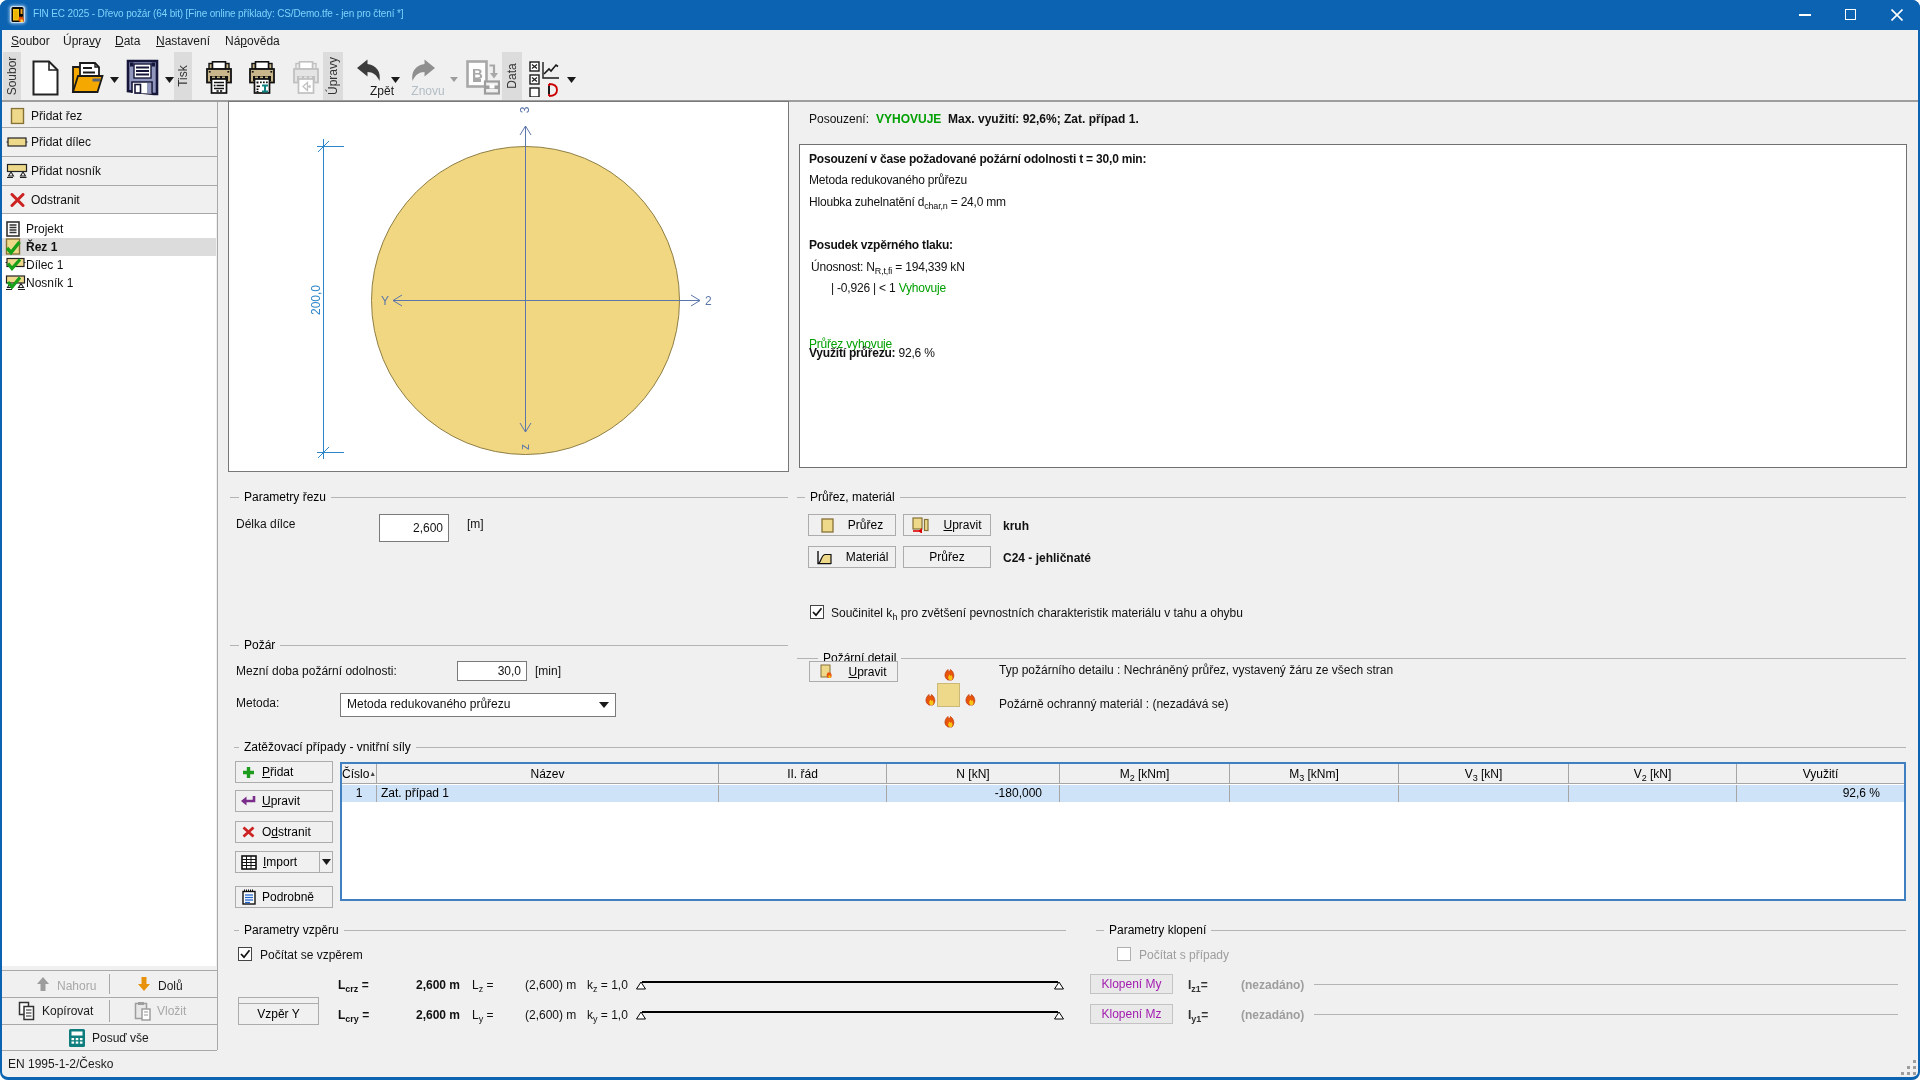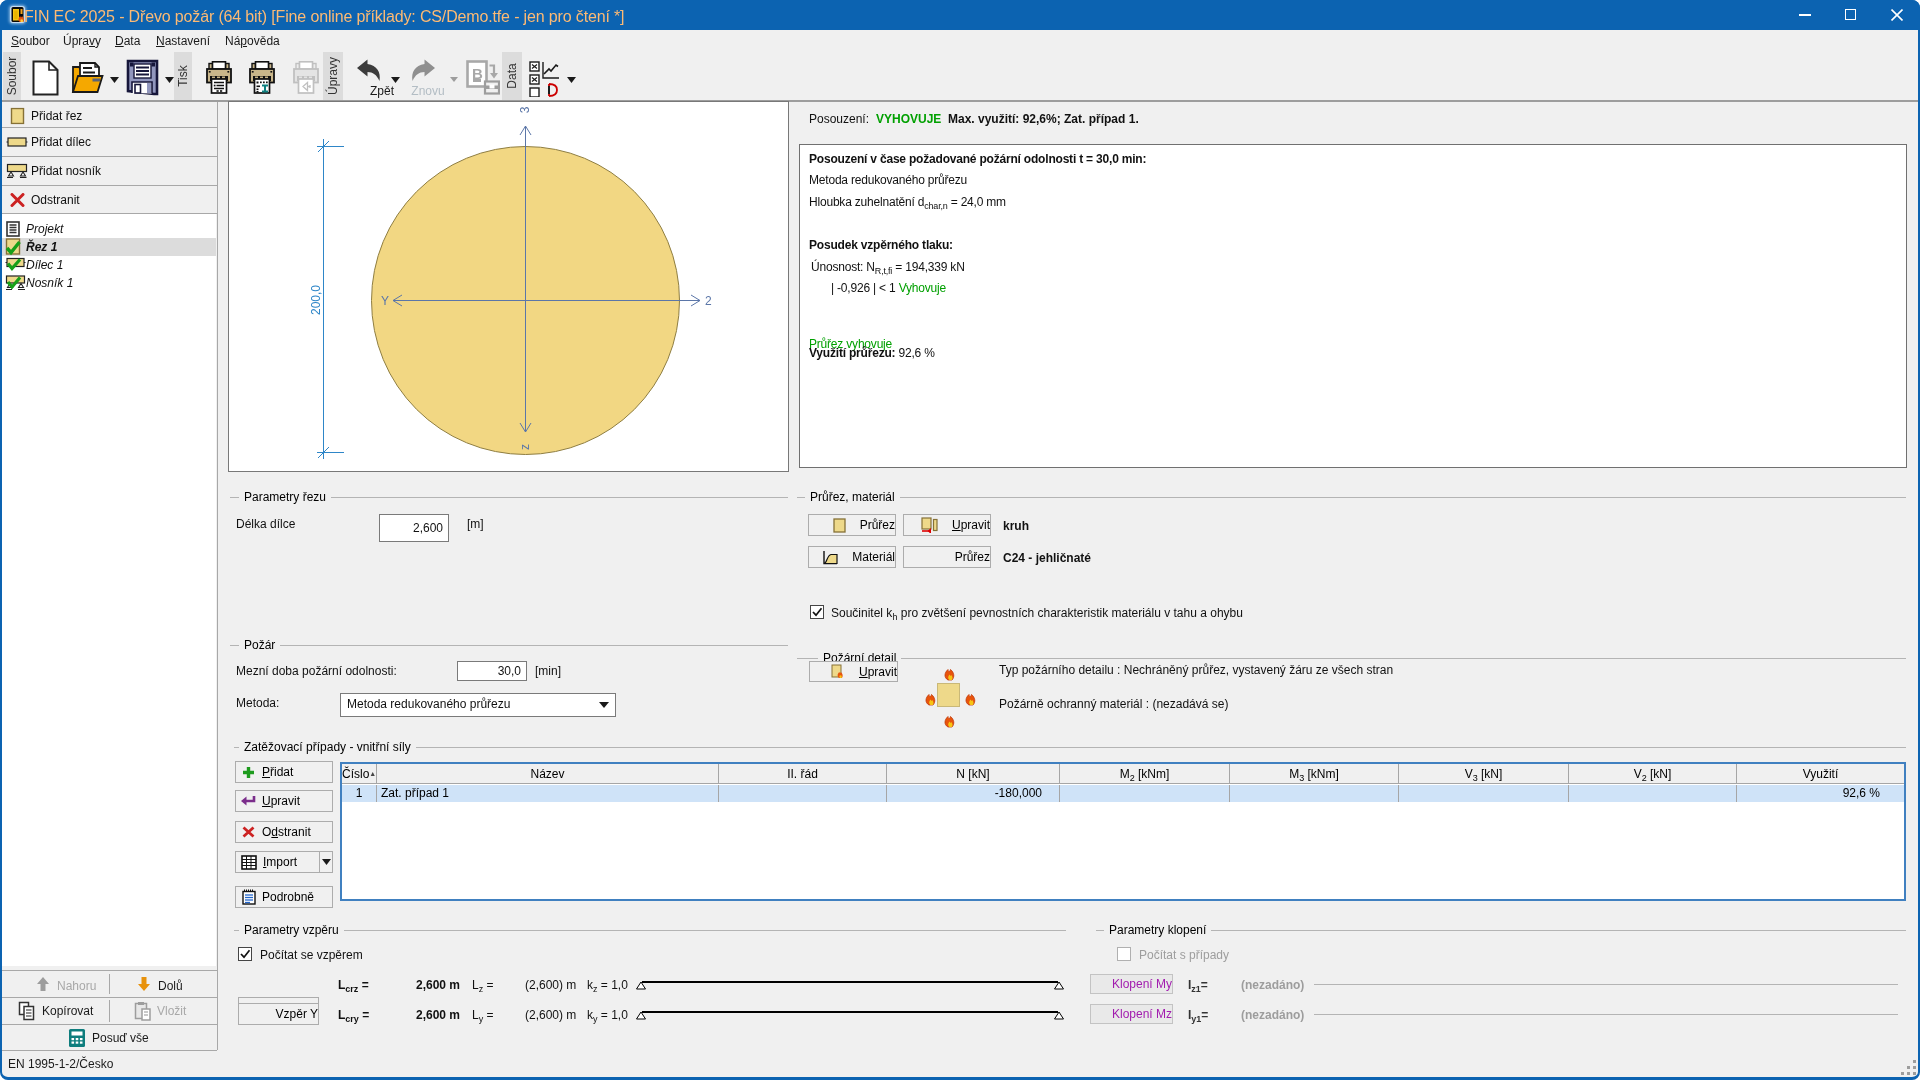--- a/index.html
+++ b/index.html
@@ -15,28 +15,28 @@
 #tbborder { position:absolute; left:0px; top:100px; width:1920px; height:2px; background:#9d9d9d; }
 .vlab { position:absolute; top:0; height:48px; background:#dcdcdc; }
 .vlab span { position:absolute; left:50%; top:50%; transform:translate(-50%,-50%) rotate(-90deg); white-space:nowrap; color:#333; font-size:12px; }
 #sidebar { position:absolute; left:2px; top:102px; width:215px; height:948px; background:#f0f0f0; }
 #sidebar-r { position:absolute; left:217px; top:102px; width:1px; height:948px; background:#a8a8a8; }
 .sbtn { position:absolute; left:0; width:215px; height:28px; }
 .sbtn .ic { position:absolute; left:4px; top:50%; transform:translateY(-50%); }
 .sbtn .tx { position:absolute; left:29px; top:50%; transform:translateY(-50%); white-space:nowrap; }
 .hsep { position:absolute; left:0; width:215px; height:1px; background:#a8a8a8; }
 #tree { position:absolute; left:0px; top:112px; width:214px; height:752px; background:#fff; }
-.trow { position:absolute; left:0; width:214px; height:18px;font-style:italic; }
+.trow { position:absolute; left:0; width:214px; height:18px; }
 .trow .ic { position:absolute; left:3px; top:50%; transform:translateY(-50%); }
 .trow .tx { position:absolute; left:24px; top:50%; transform:translateY(-50%); white-space:nowrap; }
 #main { position:absolute; left:0px; top:0px; width:1920px; height:1080px; }
 #canvas { position:absolute; left:0px; top:0px; width:560px; height:370px; background:#fff; border:1px solid #787878; }
 .ghdr { position:absolute; height:1px; background:#b4b4b4; }
 .ghdr span { position:absolute; top:-7px; height:14px; line-height:14px; background:#f0f0f0; padding:0 5px; white-space:nowrap; color:#000; }
-.btn { position:absolute; background:#f0f0f0; border:1px solid #acacac; display:flex; align-items:center; justify-content:flex-end; gap:14px; white-space:nowrap; color:#000; }
+.btn { position:absolute; background:#f0f0f0; border:1px solid #acacac; display:flex; align-items:center; justify-content:center; gap:14px; white-space:nowrap; color:#000; }
 .btn.dis { color:#a21caf; border-color:#c3c3c3; }
 .inp { position:absolute; background:#fff; border:1px solid #7a7a7a; display:flex; align-items:center; justify-content:flex-end; padding-right:5px; }
 .lbl { position:absolute; white-space:nowrap; }
 .b { font-weight:bold; }
 .green { color:#00a000; }
 .gray { color:#9d9d9d; }
 sub { font-size:9px; }
 .cb { position:absolute; width:14px; height:14px; background:#fff; border:1px solid #454545; }
 .cb svg { position:absolute; left:0px; top:0px; }
 .cb.off { border-color:#b0b0b0; }
@@ -50,21 +50,21 @@
   <div id="titlebar">
     <div class="abs" style="left:10px;top:6px;width:15px;height:17px;border-radius:3px;background:#c5dcf2;box-shadow:0 0 3px 1px #8cb8e0"></div>
     <svg class="abs" style="left:11px;top:7px" width="14" height="15" viewBox="0 0 14 15">
       <rect x="0.5" y="0" width="12" height="15" rx="1.5" fill="#0a0a0a"></rect>
       <rect x="2" y="2" width="6" height="11.5" fill="#f6c514"></rect>
       <rect x="3.2" y="3.5" width="3.4" height="8.5" fill="#e8b400"></rect>
       <rect x="9.5" y="2" width="2" height="5" fill="#f0a018"></rect>
       <path d="M9 15 C6.8 13.5 7.2 10.8 9.3 9 C9.3 10.5 10.6 10.8 11 9 C12.8 10.8 13.6 13 12.3 15 Z" fill="#e8540c"></path>
       <path d="M10 15 C9 14.2 9.3 12.6 10.4 12 C10.5 12.8 11.2 12.9 11.3 12.2 C12.1 13 12.3 14.2 11.7 15 Z" fill="#ffcf3c"></path>
     </svg>
-    <div class="abs" style="left:24px;top:8px;font-size:16px;letter-spacing:-0.15px;color:#fdba74">FIN EC 2025 - Dřevo požár (64 bit) [Fine online příklady: CS/Demo.tfe - jen pro čtení *]</div>
+    <div class="abs" style="left:33px;top:8px;font-size:10px;letter-spacing:-0.15px;color:#7dd3fc">FIN EC 2025 - Dřevo požár (64 bit) [Fine online příklady: CS/Demo.tfe - jen pro čtení *]</div>
     <div class="abs" style="left:1799px;top:14px;width:12px;height:2px;background:#fff"></div>
     <div class="abs" style="left:1845px;top:9px;width:11px;height:11px;border:1.5px solid #fff"></div>
     <svg class="abs" style="left:1891px;top:9px" width="12" height="12" viewBox="0 0 12 12">
         <path d="M0.5 0.5 L11.5 11.5 M11.5 0.5 L0.5 11.5" stroke="#fff" stroke-width="1.6"></path>
       </svg>
   </div>
   <div id="menubar">
     <div class="menuitem" style="left:9px"><u class="ul">S</u>oubor</div>
     <div class="menuitem" style="left:61px">Úpra<u class="ul">v</u>y</div>
     <div class="menuitem" style="left:113px"><u class="ul">D</u>ata</div>

